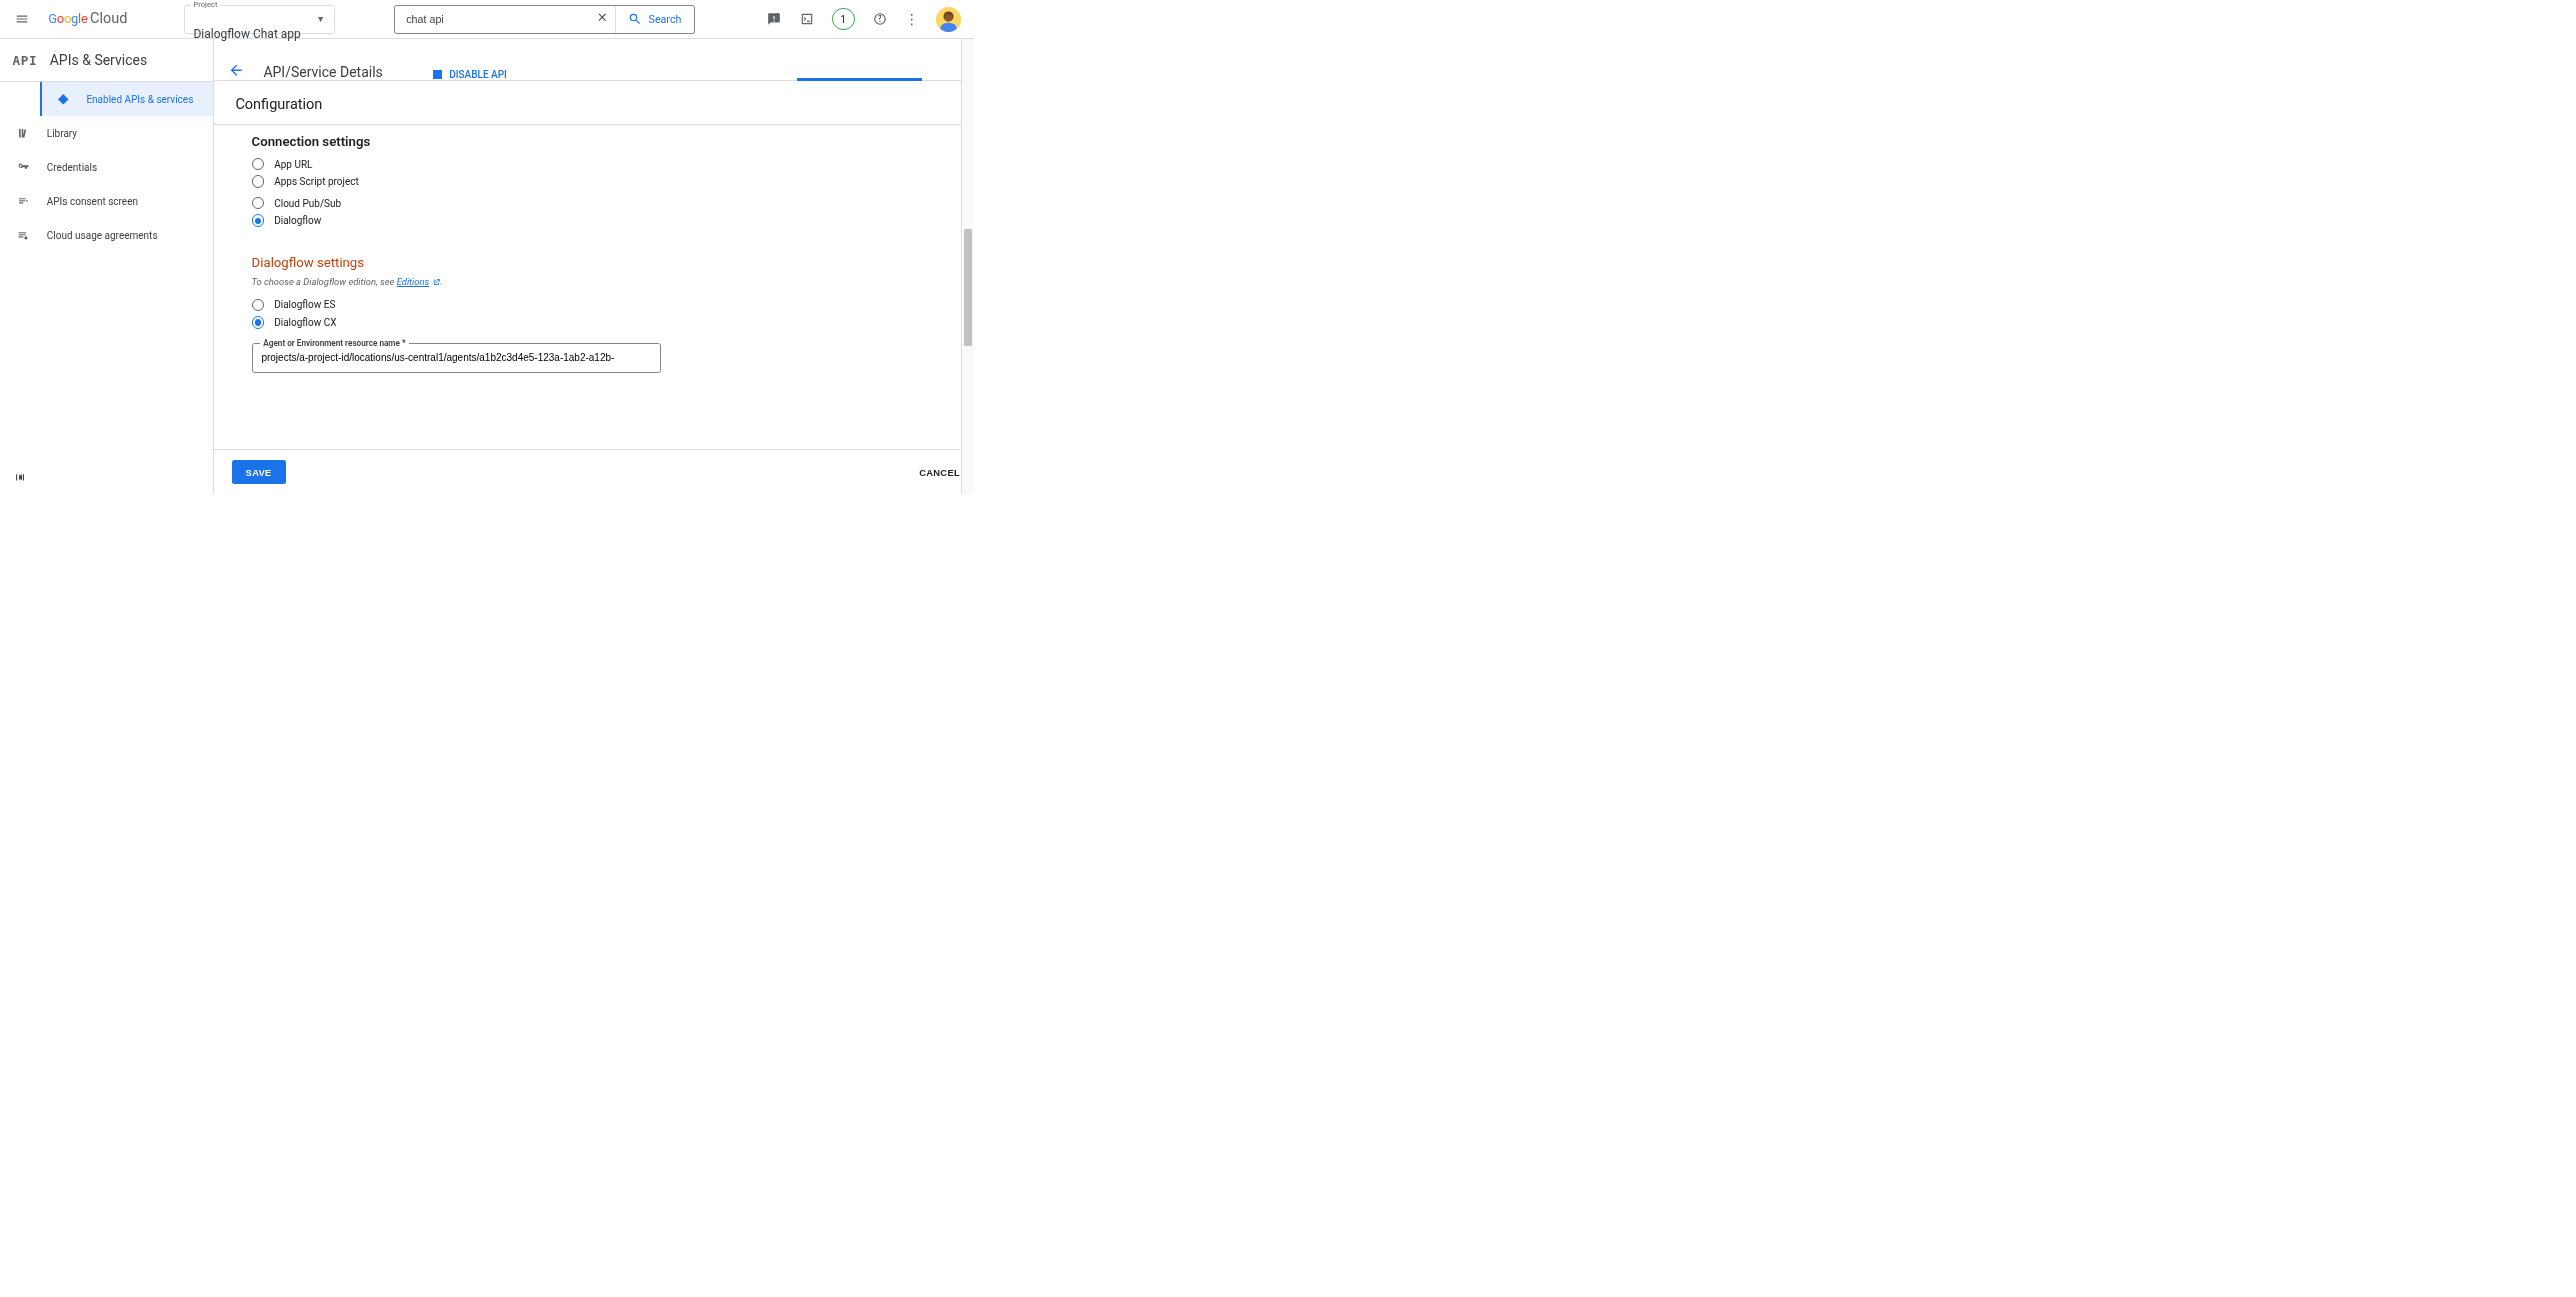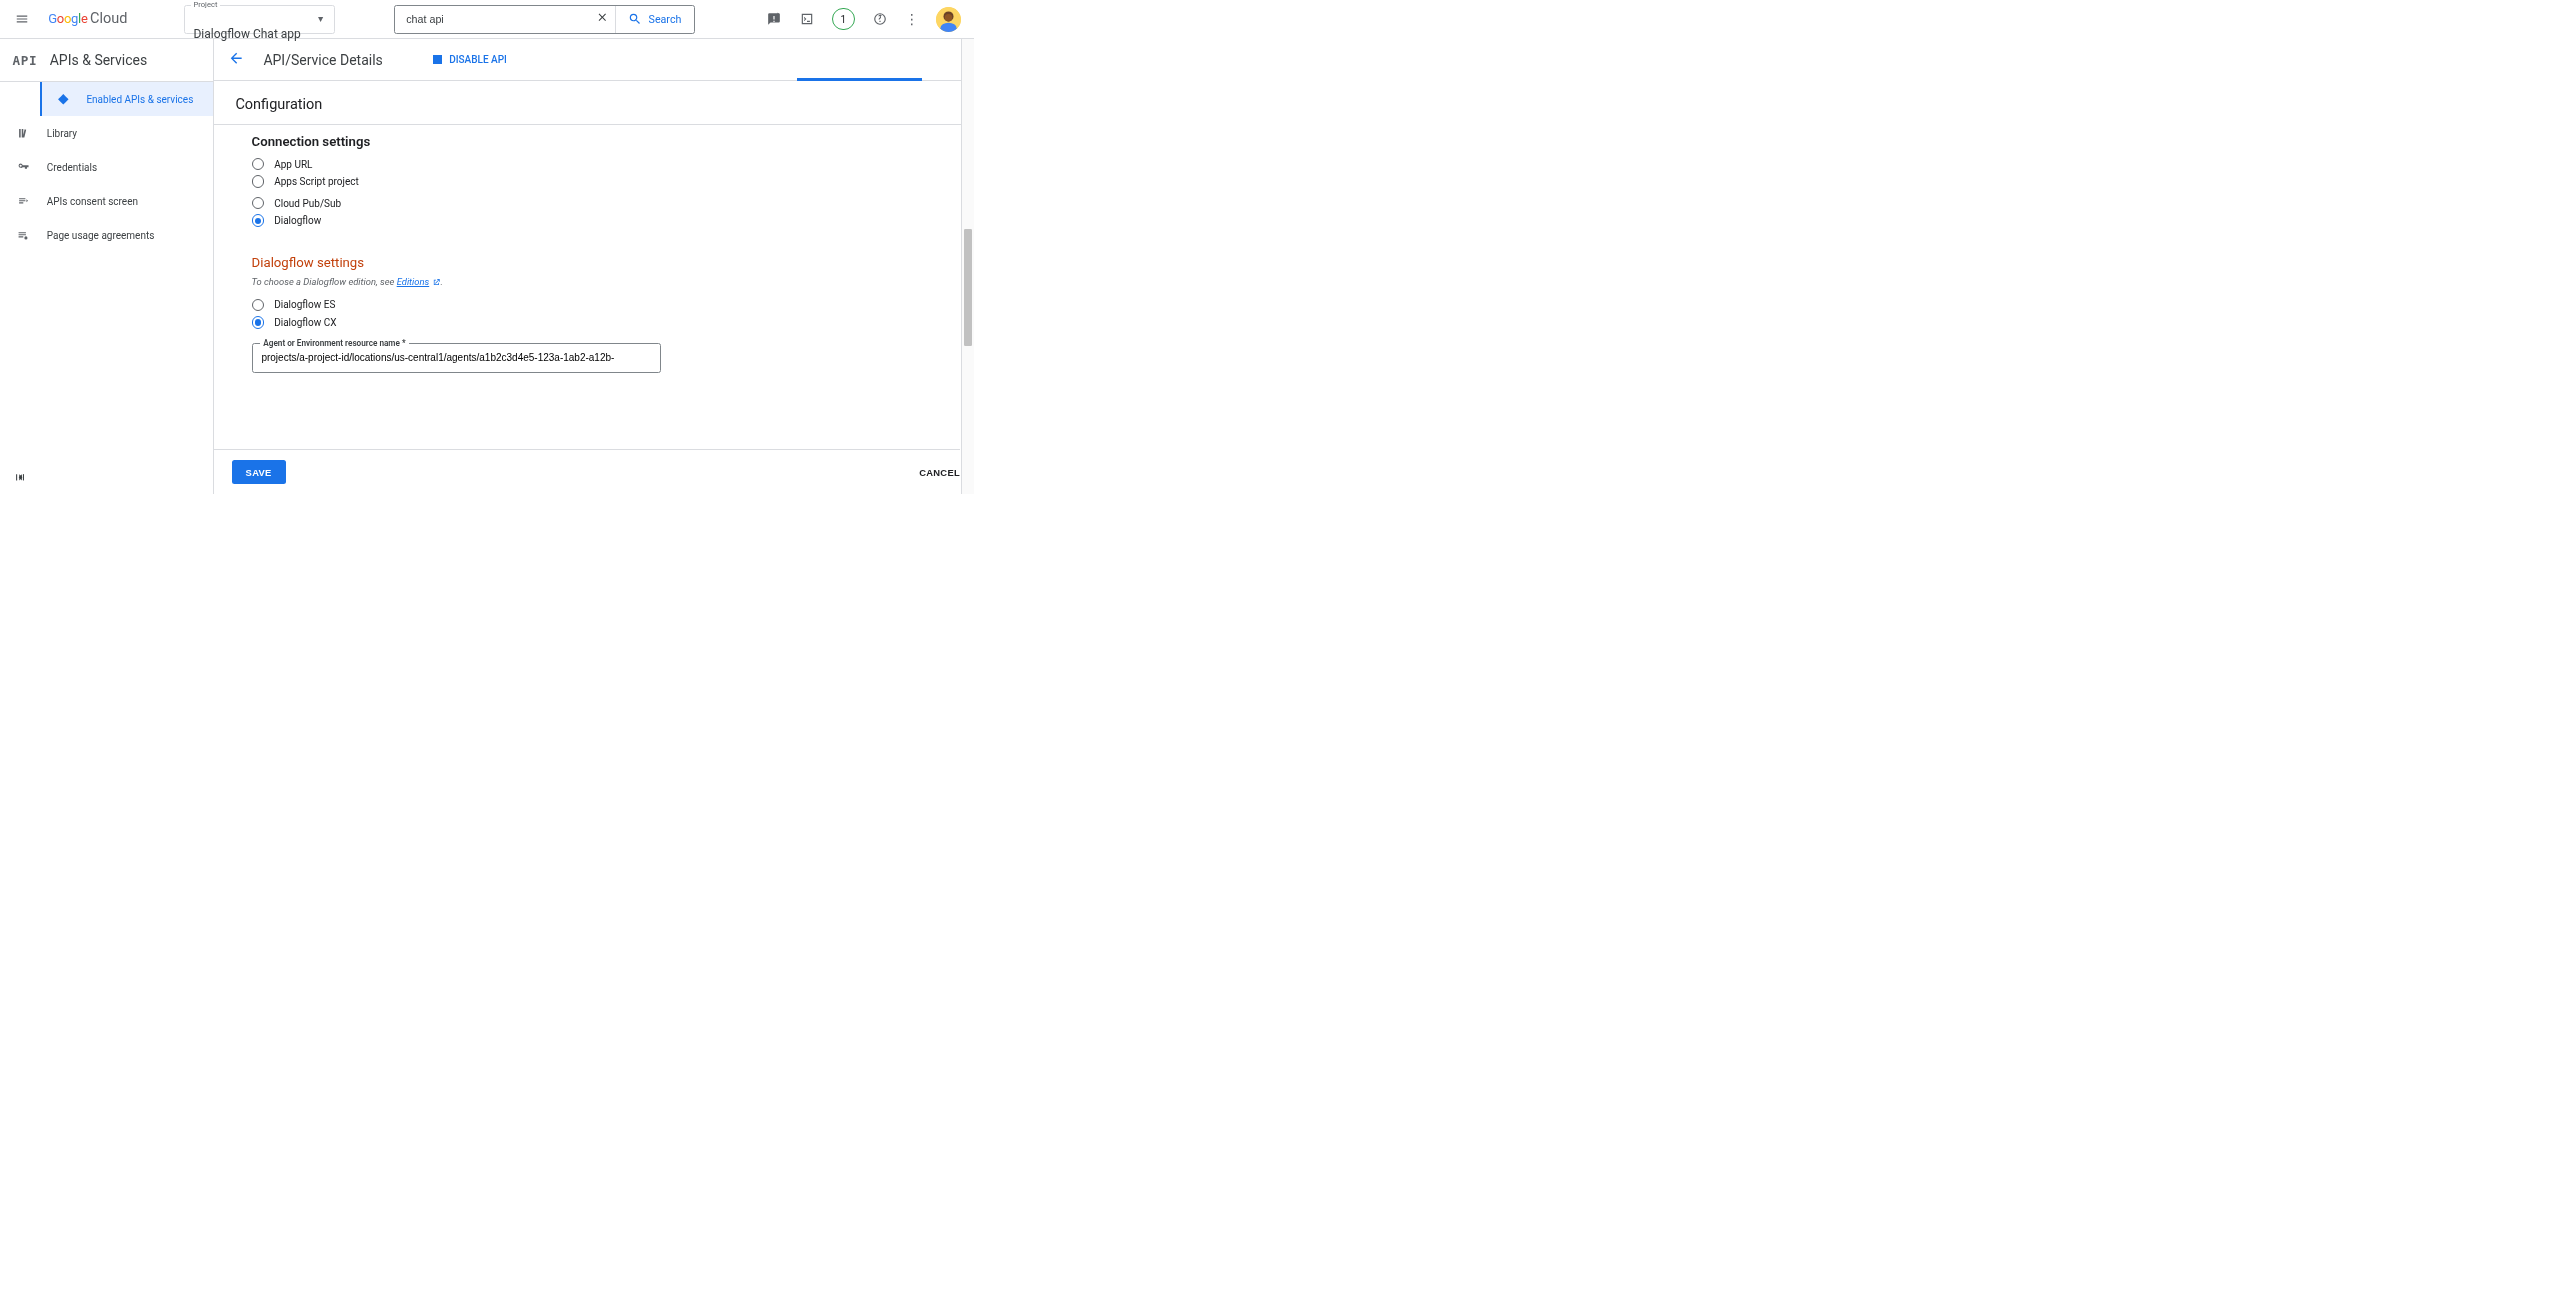--- a/index.html
+++ b/index.html
@@ -48,21 +48,21 @@
 .nav-item { display:flex; align-items:center; gap:16.4px; padding:0 16.4px; height:34px; font-size:10px; color:#3c4043; cursor:pointer;}
 .nav-item.active { background:#e8f0fe; color:#1a73e8; border-left:2.5px solid #1a73e8; padding-left:14px;margin-left:40px;}
 .nav-item .nicon { width:14px; display:flex; align-items:center; justify-content:center;}
 .nav-item .nicon svg{width:12.6px;height:12.6px;fill:#5f6368;}
 .nav-item.active .nicon svg{fill:#1a73e8;}
 .collapse-handle { position:absolute; bottom:8.8px; left:14px; cursor:pointer;}
 .collapse-handle svg{width:12.6px;height:12.6px;fill:#3c4043;}
 
 
 .main { flex:1; display:flex; flex-direction:column; min-width:0; position:relative; }
-.main-head { height:42px; display:flex; align-items:center; padding-left:14px; gap:19px; border-bottom:0.6px solid #dadce0; position:relative;}
+.main-head { height:42px; display:flex; align-items:flex-end; padding-left:14px; gap:19px; border-bottom:0.6px solid #dadce0; position:relative;}
 .main-head .back { cursor:pointer; }
 .main-head .back svg{width:16.4px;height:16.4px;fill:#1a73e8;}
 .main-head .mtitle { font-size:14px; color:#3c4043;}
 .disable-api { display:flex; align-items:center; gap:7.6px; color:#1a73e8; font-size:10px; font-weight:500; cursor:pointer; margin-left:31px;}
 .disable-api .sq { width:8.8px;height:8.8px;background:#1a73e8;}
 .tab-indicator{ position:absolute; bottom:-0.6px; left:583px; width:125px; height:2.5px; background:#1a73e8;}
 
 .content { flex:1; overflow:auto; position:relative;}
 .section-title { font-size:14.5px; color:#202124; padding:15px 0 11.3px 0; margin-left:3.8px;}
 .content hr.full { border:none; border-top:0.6px solid #dadce0; margin-left:-17.6px; margin-right:-17.6px;}
@@ -203,21 +203,21 @@
             </svg>
           </span>
         <span>APIs consent screen</span>
       </div>
       <div class="nav-item">
         <span class="nicon">
             <svg viewBox="0 0 24 24">
               <path d="M3 6h14v2H3V6zm0 4h14v2H3v-2zm0 4h9v2H3v-2zm14 0a3 3 0 1 1 0 6 3 3 0 0 1 0-6z"></path>
             </svg>
           </span>
-        <span>Page usage agreements</span>
+        <span>Cloud usage agreements</span>
       </div>
       <div class="collapse-handle">
         <svg viewBox="0 0 24 24">
             <path d="M14 6l-6 6 6 6V6zm4 0h2v12h-2z" transform="scale(-1,1) translate(-24,0)"></path>
             <path d="M15 6l-6 6 6 6z"></path>
             <rect x="17" y="6" width="2" height="12"></rect>
           </svg>
       </div>
     </div>
 

